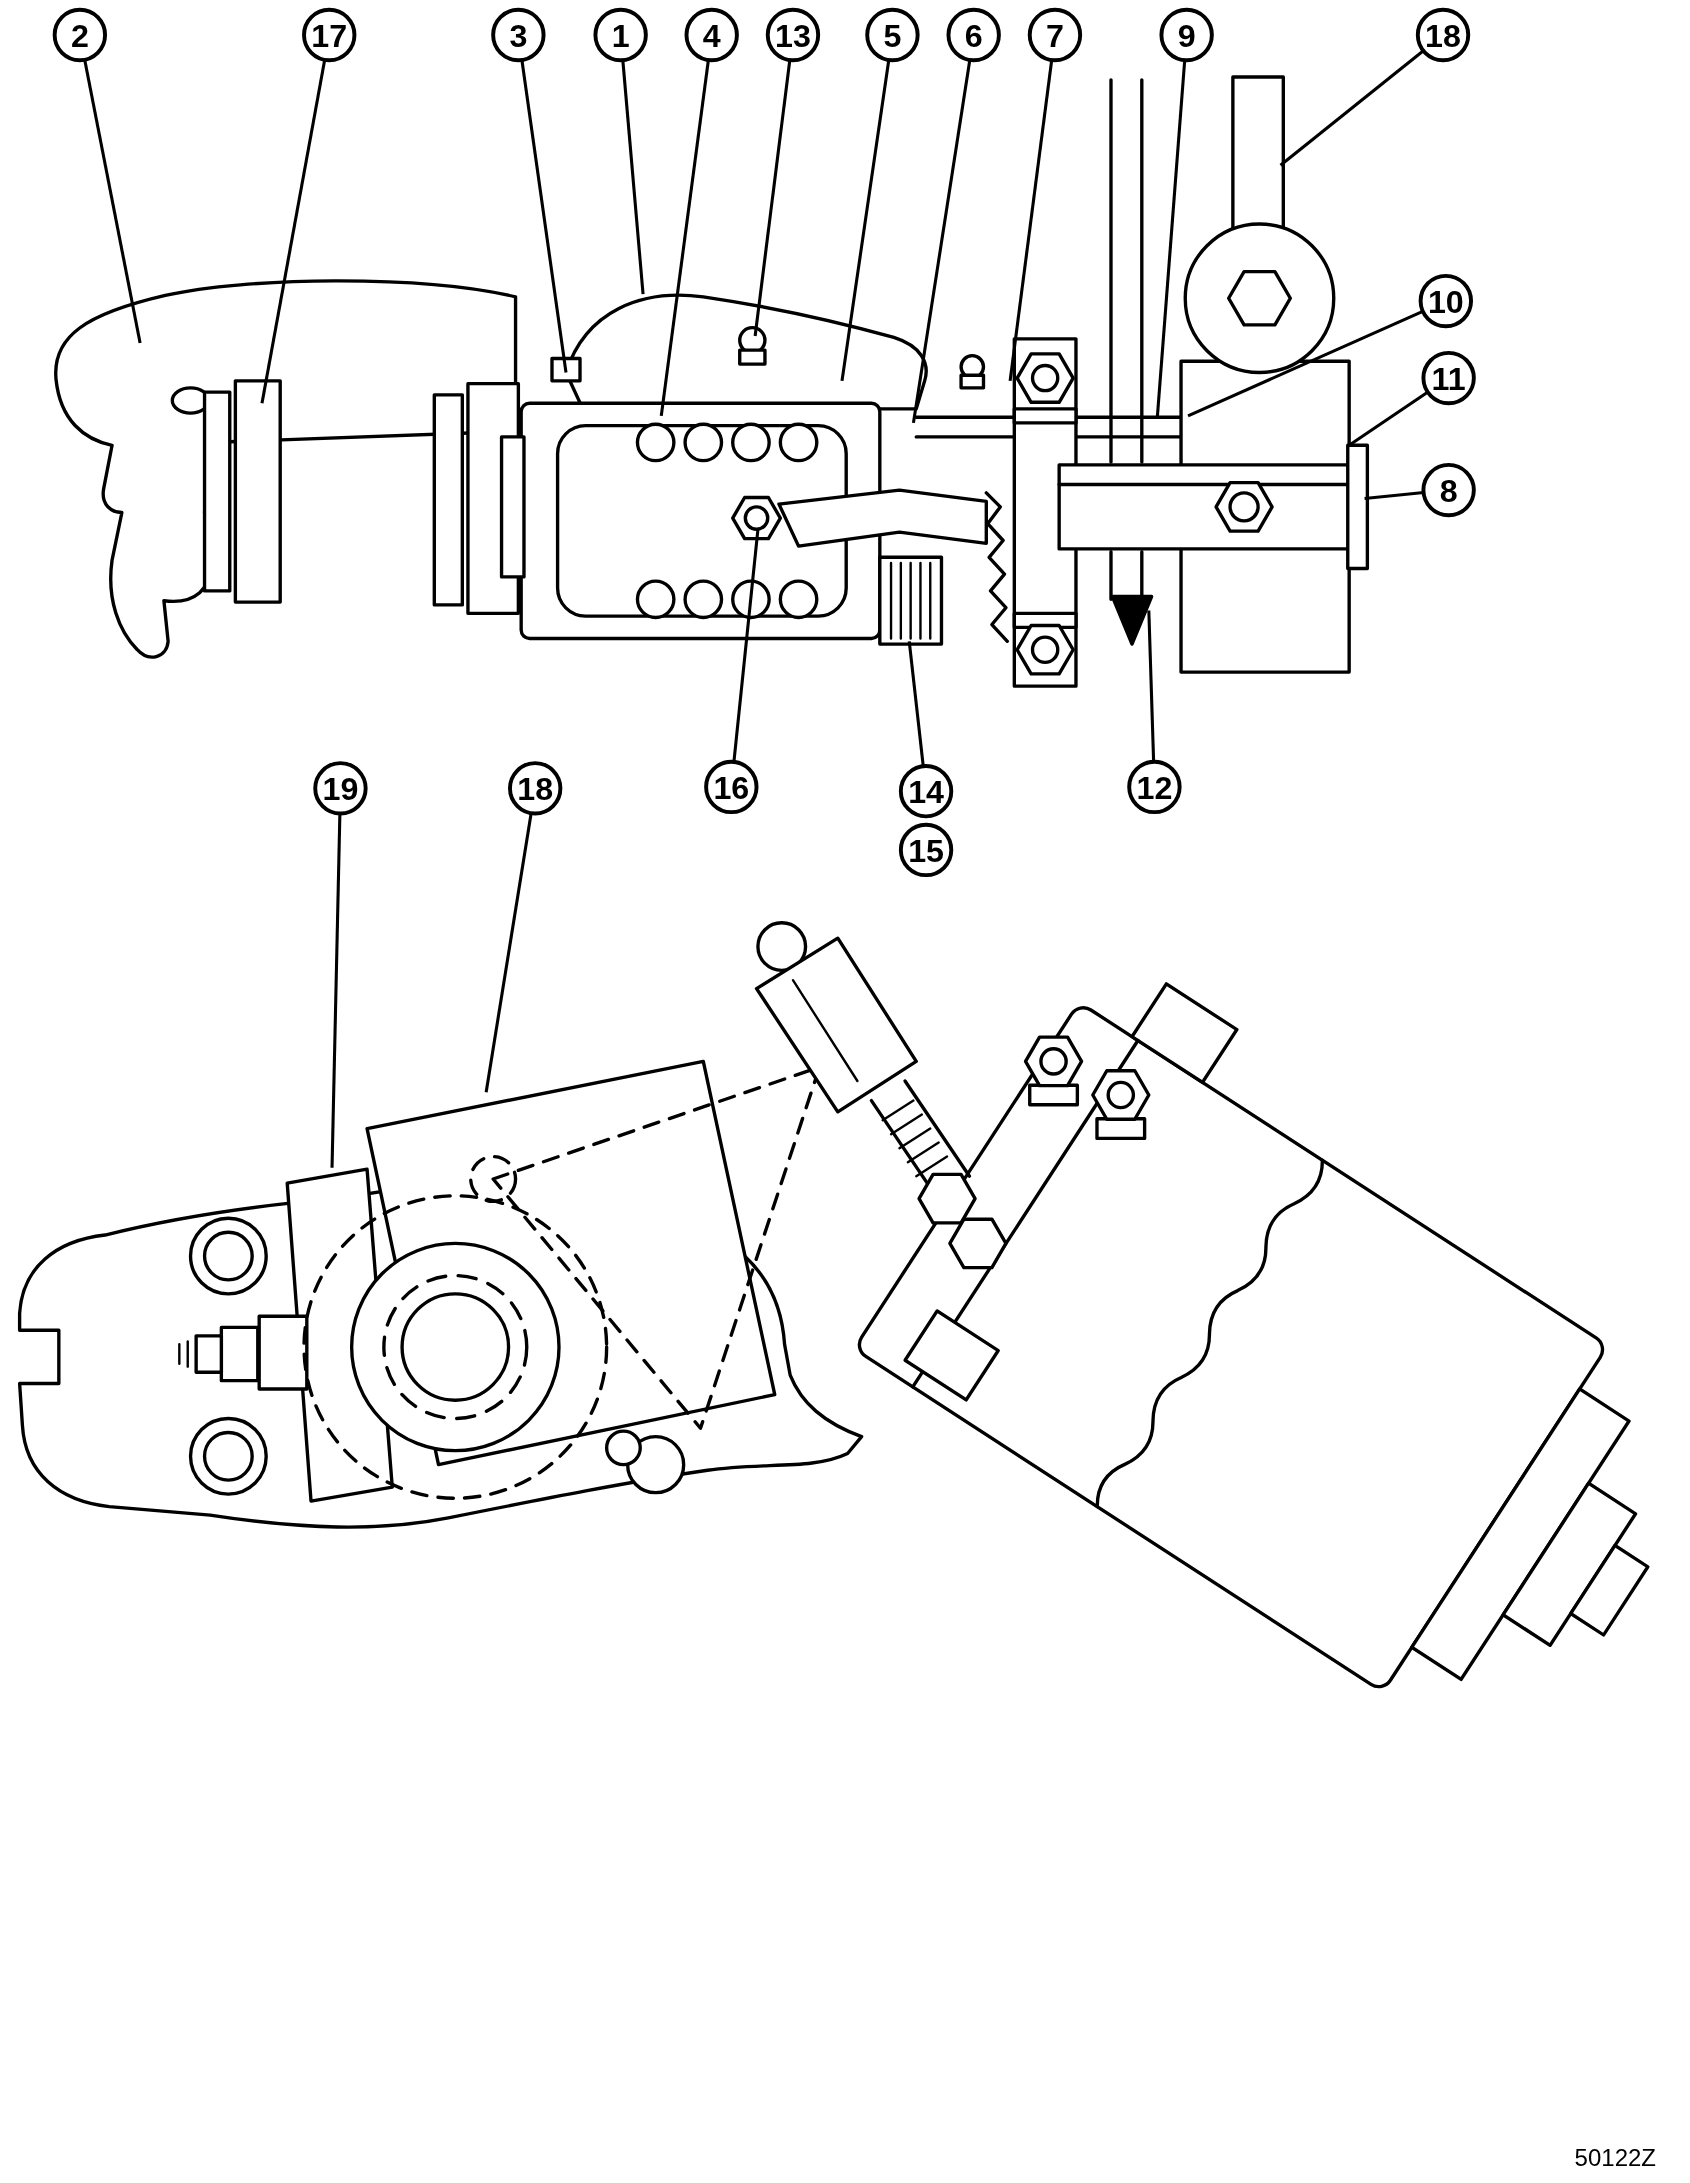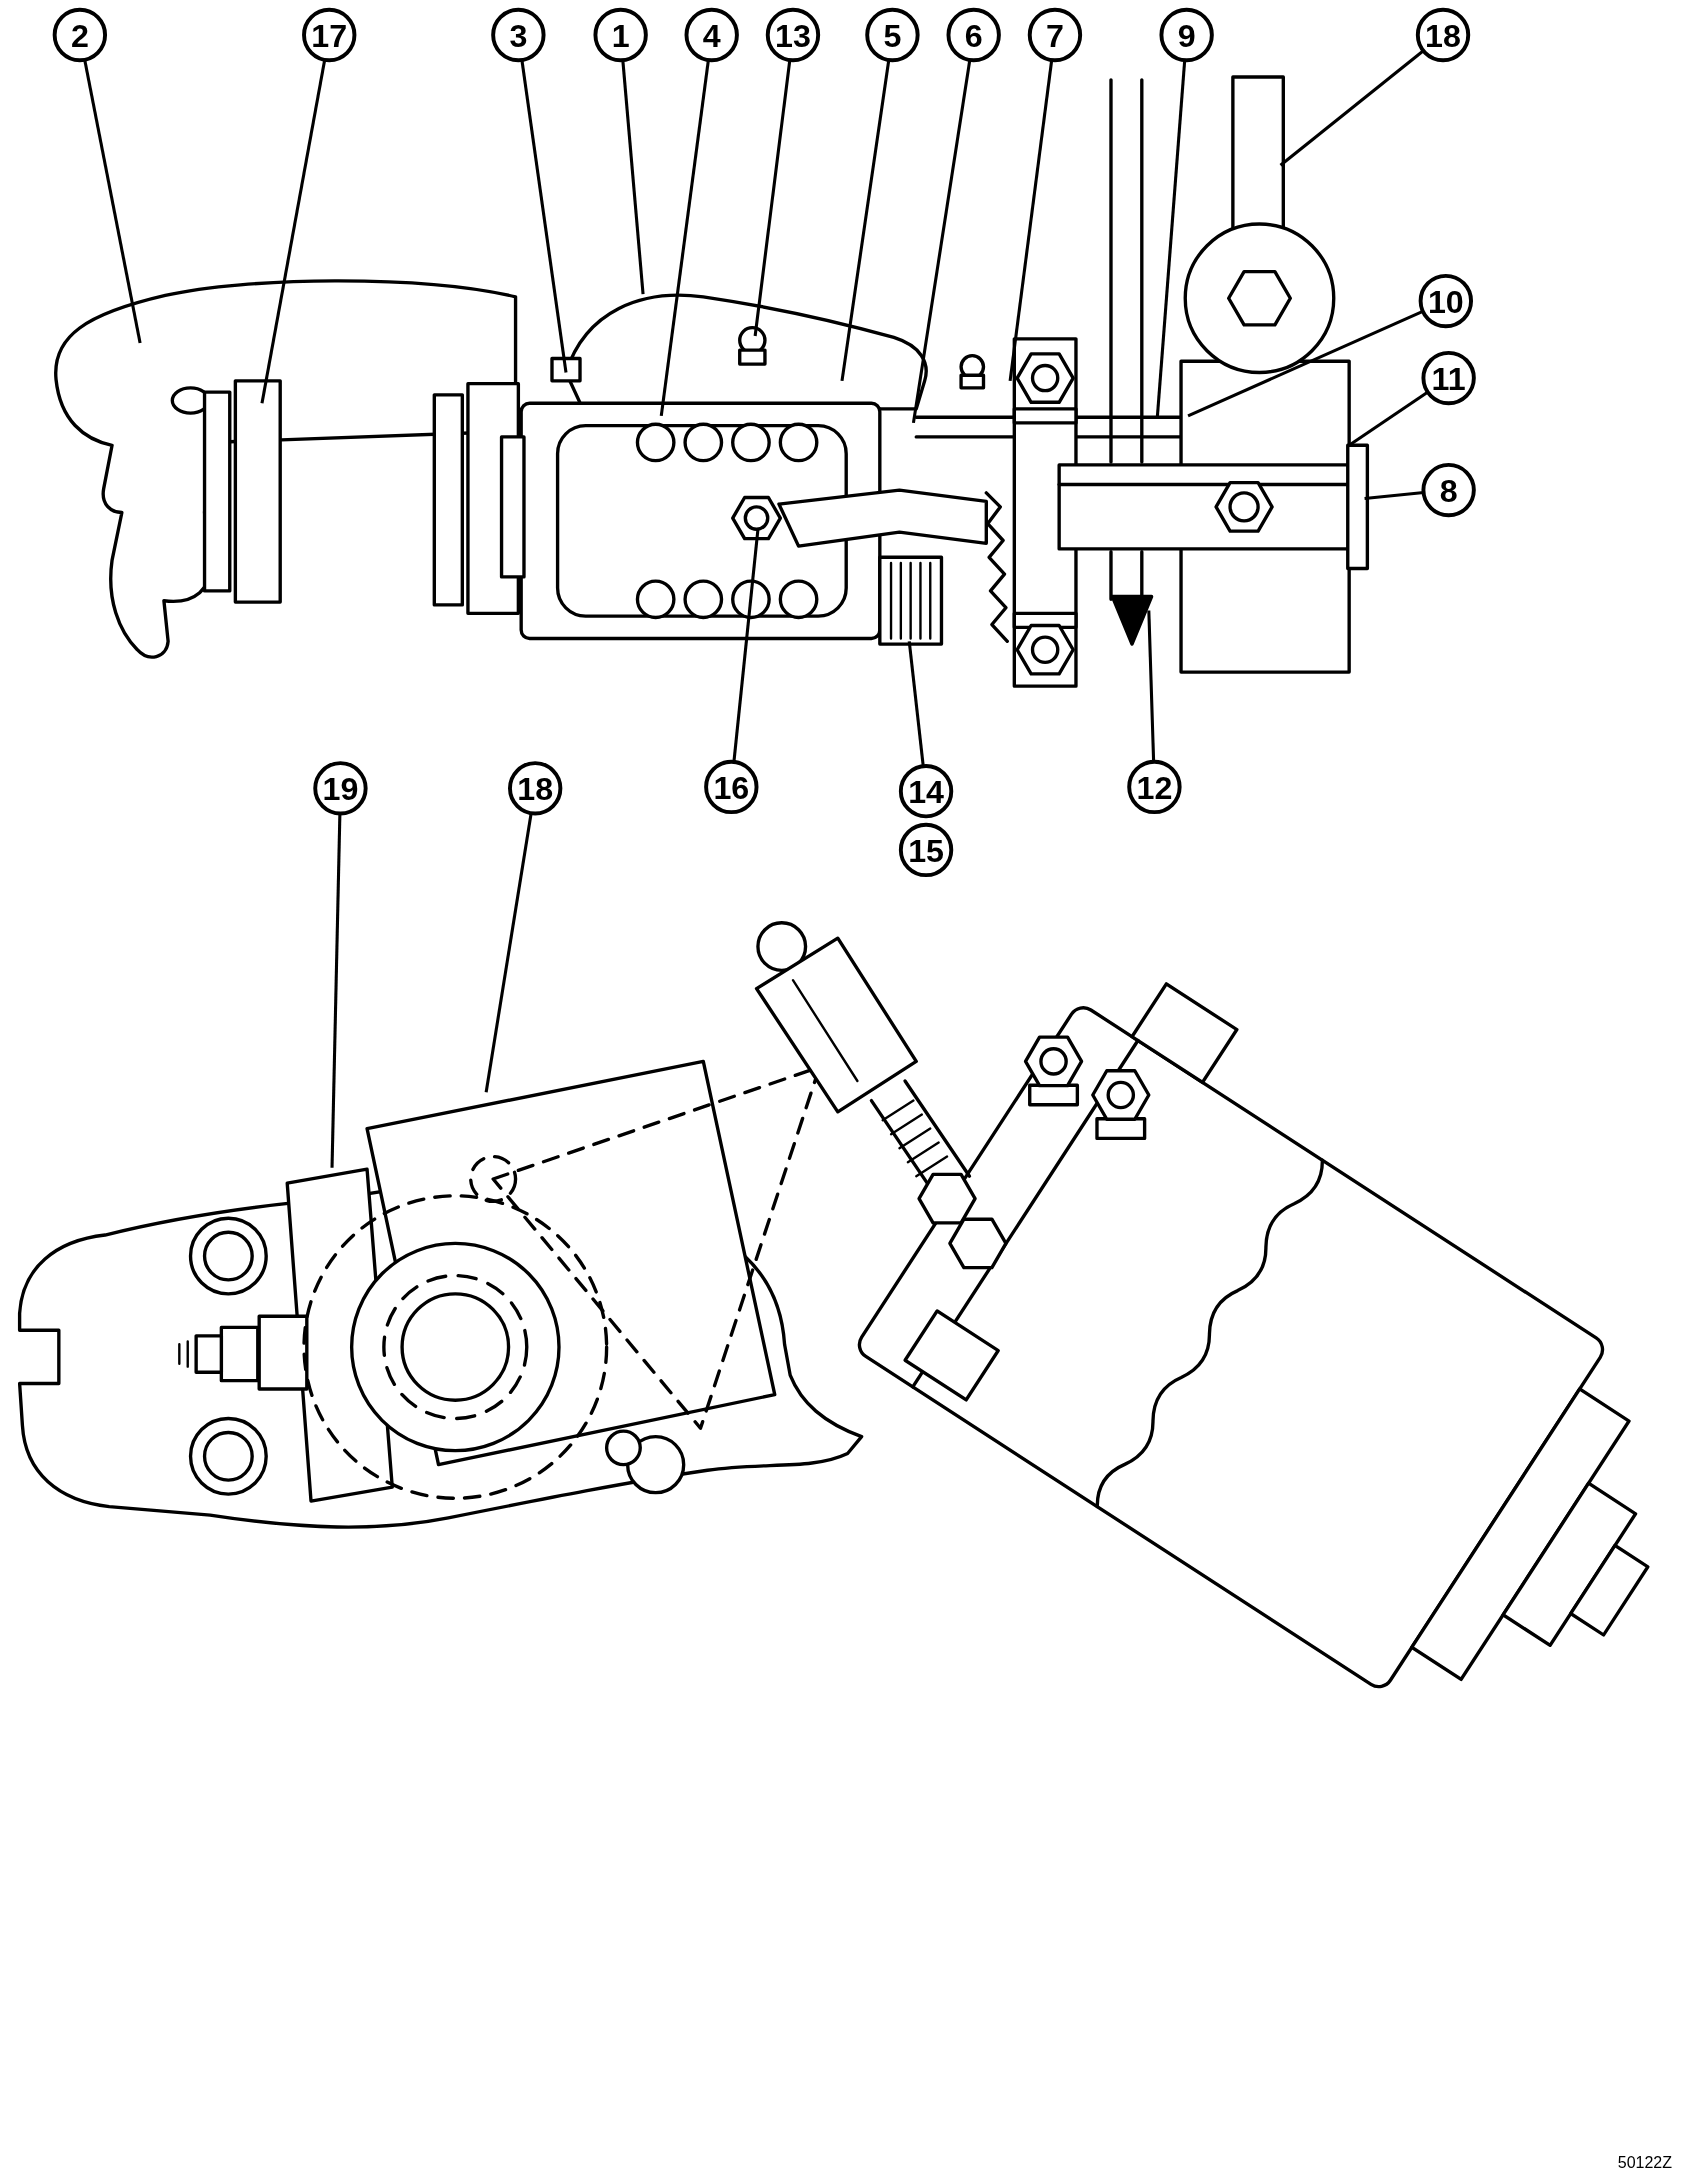--- a/index.html
+++ b/index.html
@@ -43,23 +43,23 @@
   }
   #callout-layer text {
     font-family: "Liberation Sans", sans-serif;
     font-weight: bold;
     font-size: 23px;
     fill: #000000;
     text-anchor: middle;
   }
   .figure-code {
     position: absolute;
-    right: 19px;
+    right: 35px;
     bottom: 10.8px;
-    font-size: 16px;
+    font-size: 24px;
     color: #000000;
     font-family: "Liberation Sans", sans-serif;
   }
 </style>
 </head>
 <body>
 
 <div class="page">
 
   <svg class="diagram" viewBox="0 0 1207 1559" preserveAspectRatio="none" xmlns="http://www.w3.org/2000/svg">

